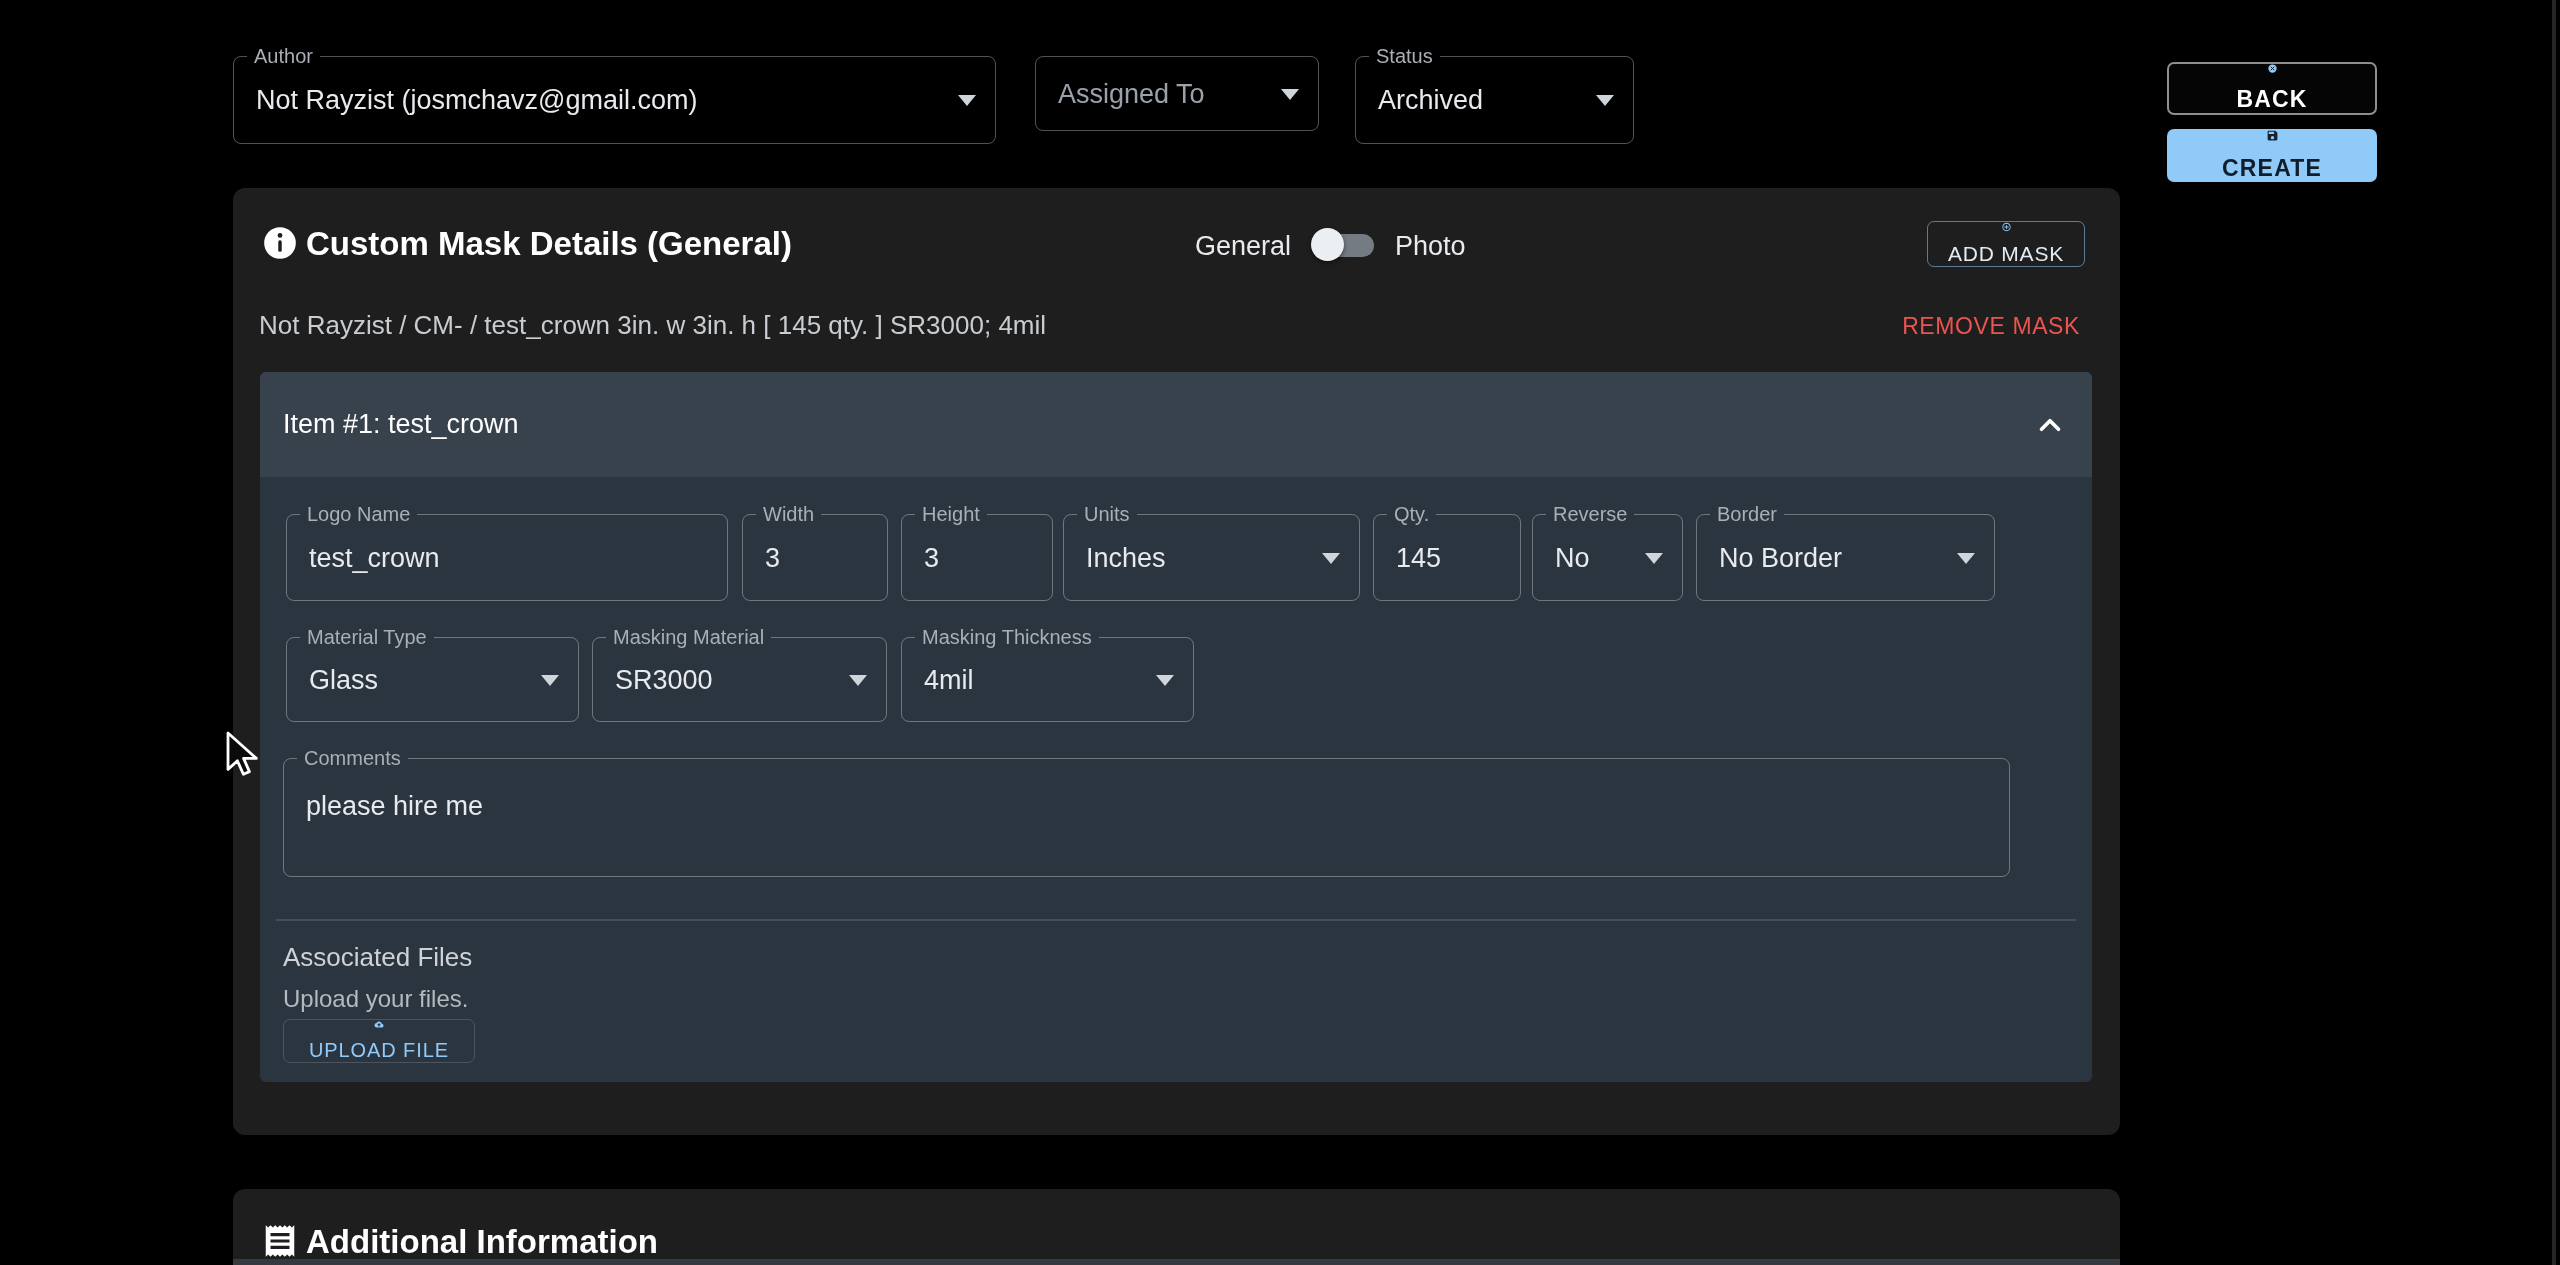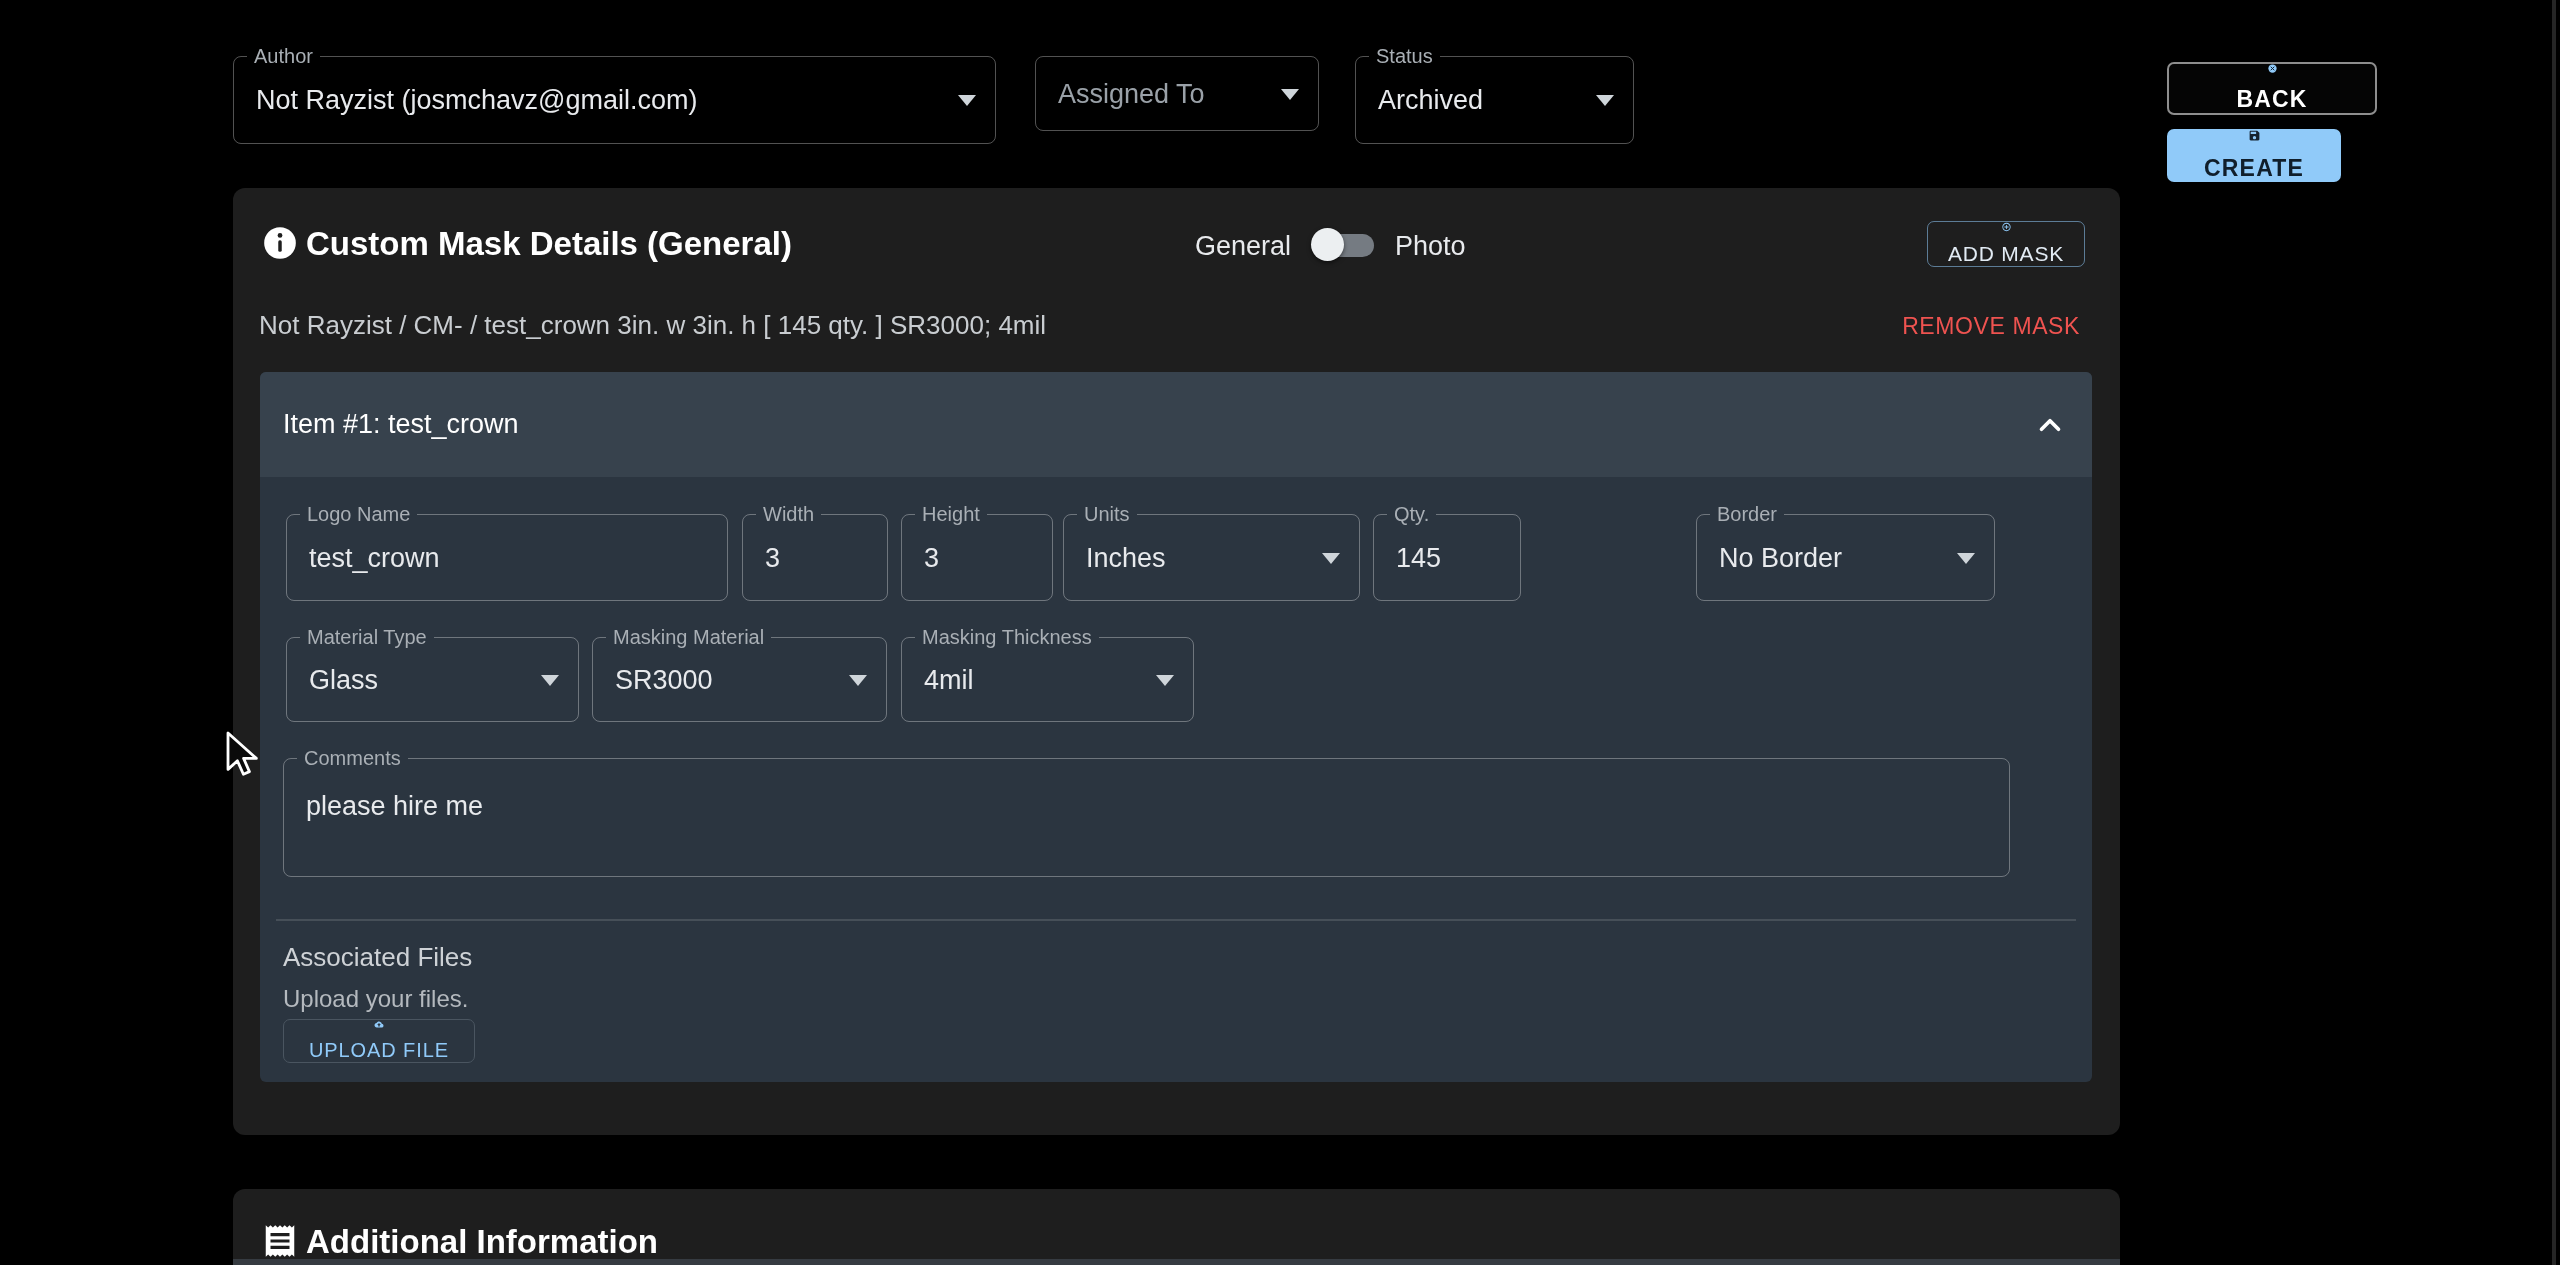--- a/index.html
+++ b/index.html
@@ -84,21 +84,21 @@
 
 
   <div class="btn btn-back" style="left:2167px;top:62px;width:210px;height:53px">
     <svg width="31" height="31" viewBox="0 0 24 24">
       <circle cx="12" cy="12" r="11" fill="#90caf9"></circle>
       <path d="M8 8 L16 16 M16 8 L8 16" stroke="#10202e" stroke-width="2.6" stroke-linecap="round"></path>
     </svg>
     <span>BACK</span>
   </div>
 
-  <div class="btn btn-create" style="left:2167px;top:129px;width:174px;height:53px">
+  <div class="btn btn-create" style="left:2167px;top:129px;width:210px;height:53px">
     <svg width="29" height="29" viewBox="0 0 24 24">
       <path fill="#15222f" d="M17 3H5c-1.1 0-2 .9-2 2v14c0 1.1.9 2 2 2h14c1.1 0 2-.9 2-2V7l-4-4zm-5 16c-1.66 0-3-1.34-3-3s1.34-3 3-3 3 1.34 3 3-1.34 3-3 3zm3-10H5V5h10v4z"></path>
     </svg>
     <span>CREATE</span>
   </div>
 
   <div class="card" style="left:233px;top:188px;width:1887px;height:947px">
 
     <svg class="abs" style="left:28px;top:36px" width="38" height="38" viewBox="0 0 24 24">
       <circle cx="12" cy="12" r="10" fill="#fff"></circle>
@@ -147,20 +147,25 @@
       </div>
       <div class="fld panel-fld" style="left:803px;top:142px;width:297px;height:87px">
         <span class="lbl">Units</span>
         <span class="val">Inches</span>
         <span class="caret"></span>
       </div>
       <div class="fld panel-fld" style="left:1113px;top:142px;width:148px;height:87px">
         <span class="lbl">Qty.</span>
         <span class="val">145</span>
       </div>
+      <div class="fld panel-fld" style="left:1272px;top:142px;width:151px;height:87px">
+        <span class="lbl">Reverse</span>
+        <span class="val">No</span>
+        <span class="caret"></span>
+      </div>
       <div class="fld panel-fld" style="left:1436px;top:142px;width:299px;height:87px">
         <span class="lbl">Border</span>
         <span class="val">No Border</span>
         <span class="caret"></span>
       </div>
 
       <div class="fld panel-fld" style="left:26px;top:265px;width:293px;height:85px">
         <span class="lbl">Material Type</span>
         <span class="val">Glass</span>
         <span class="caret"></span>

